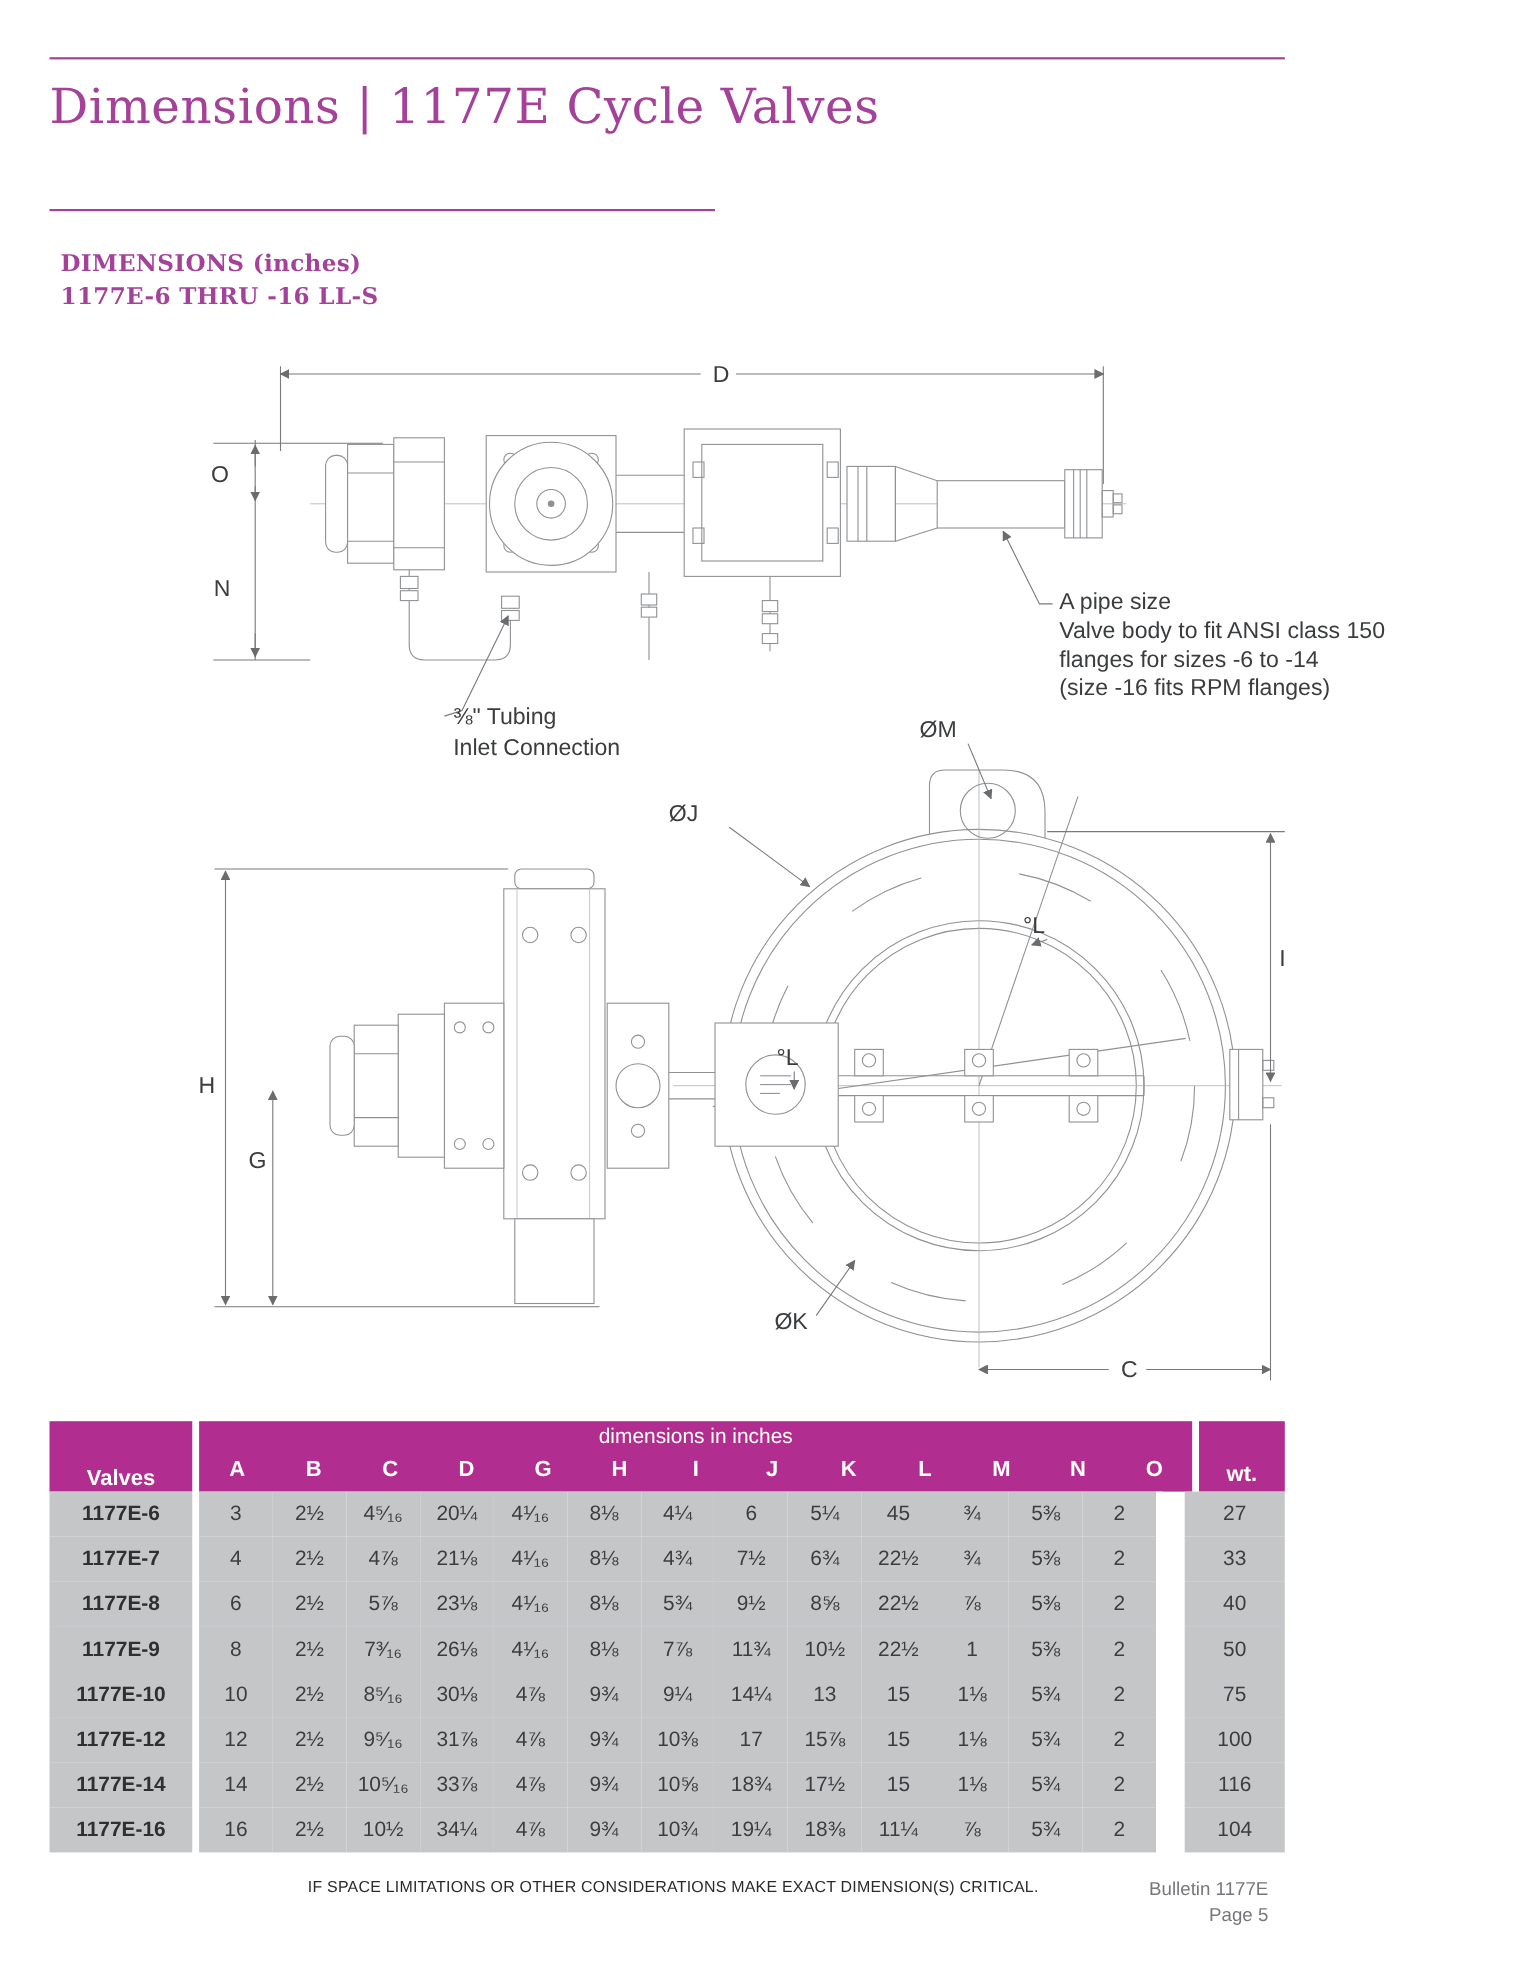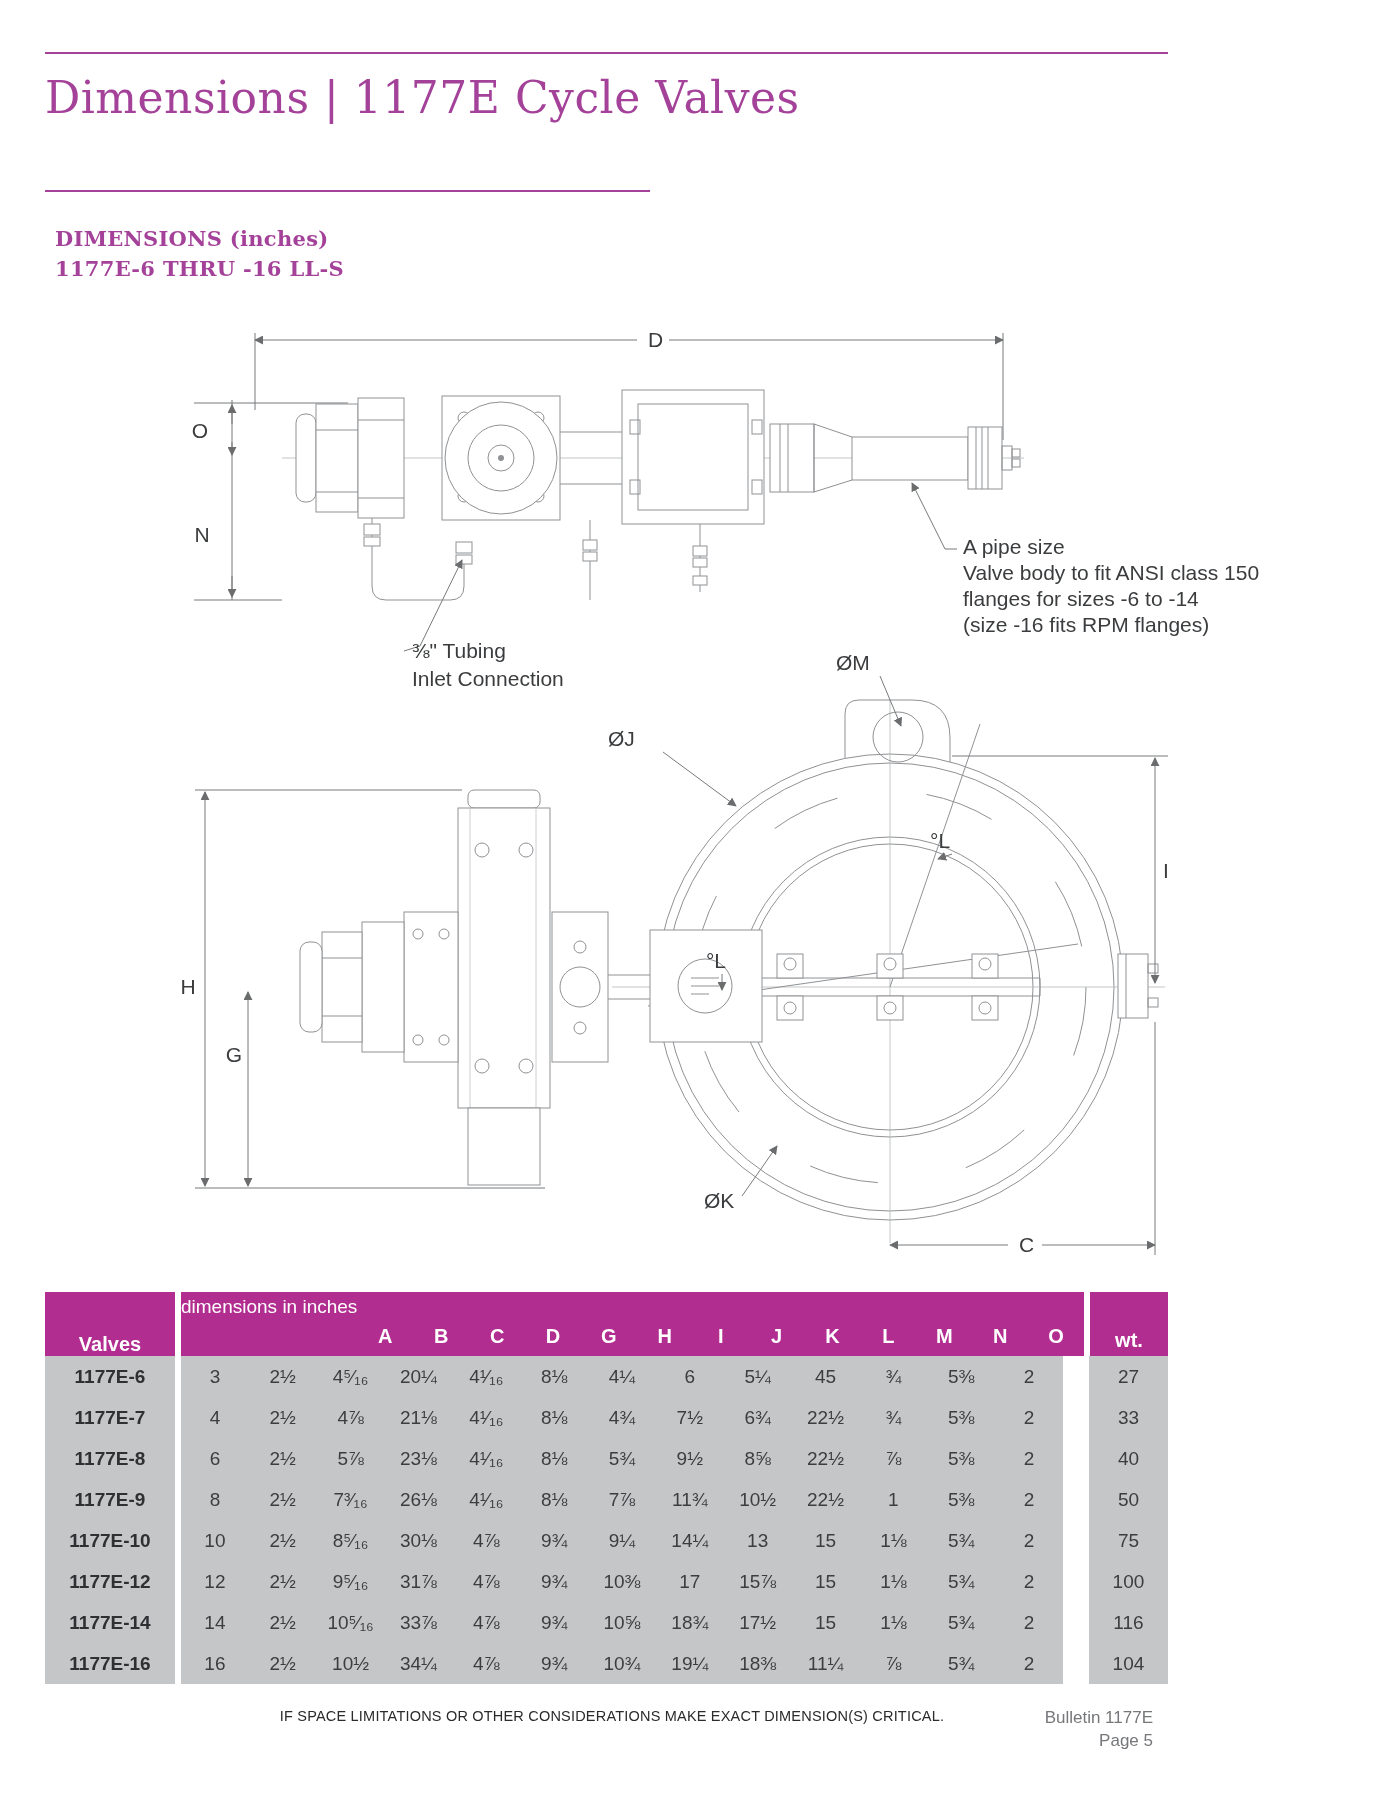--- a/index.html
+++ b/index.html
@@ -26,31 +26,31 @@
   .dlabel{font-family:"Liberation Sans","DejaVu Sans",sans-serif;font-size:21px;fill:#3a3c3e;}
   .anno{font-family:"Liberation Sans","DejaVu Sans",sans-serif;font-size:21px;fill:#3a3c3e;}
 
   
   #dim-table{position:absolute;left:45px;top:1292px;width:1123px;}
   .trow{display:flex;height:41px;}
   .gapcol{width:6px;background:#ffffff;flex:0 0 auto;}
   .cell{display:flex;align-items:center;justify-content:center;background:#c5c6c8;
         font-size:19px;color:#3c3d3f;}
   .vcell{width:130px;flex:0 0 auto;text-align:right;}
-  .wcell{width:79px;flex:0 0 auto;margin-left:20px;}
+  .wcell{width:91px;flex:0 0 auto;margin-left:20px;}
   .dcell{flex:1 1 0;}
   .rowlabel{font-weight:700;color:#2f3032;font-size:19px;}
   
   #tbl-header{display:flex;height:64px;}
   .hblock{background:#b12d90;color:#ffffff;}
   .hvalves{width:130px;flex:0 0 auto;display:flex;align-items:flex-end;justify-content:center;
            padding-bottom:0;box-sizing:border-box;font-weight:700;font-size:20px;}
   .hwt{width:78px;flex:0 0 auto;display:flex;align-items:flex-end;justify-content:center;
        padding-bottom:4px;box-sizing:border-box;font-weight:700;font-size:20px;}
-  .hmid{flex:1 1 0;display:flex;flex-direction:row;}
+  .hmid{flex:1 1 0;display:flex;flex-direction:column;}
   .hspan{height:30px;display:flex;align-items:center;justify-content:center;
          font-size:19px;font-weight:400;}
   .hletters{flex:1;display:flex;}
   .hletters .hl{flex:1 1 0;display:flex;align-items:flex-end;justify-content:center;
         padding-bottom:8px;box-sizing:border-box;font-weight:700;font-size:20px;}
 
   
   #footer-note{position:absolute;left:45px;top:1705px;width:1134px;text-align:center;
       font-size:14.5px;color:#2b2b2d;letter-spacing:0.2px;line-height:22px;}
   #bulletin{position:absolute;right:238px;top:1706px;width:300px;text-align:right;

